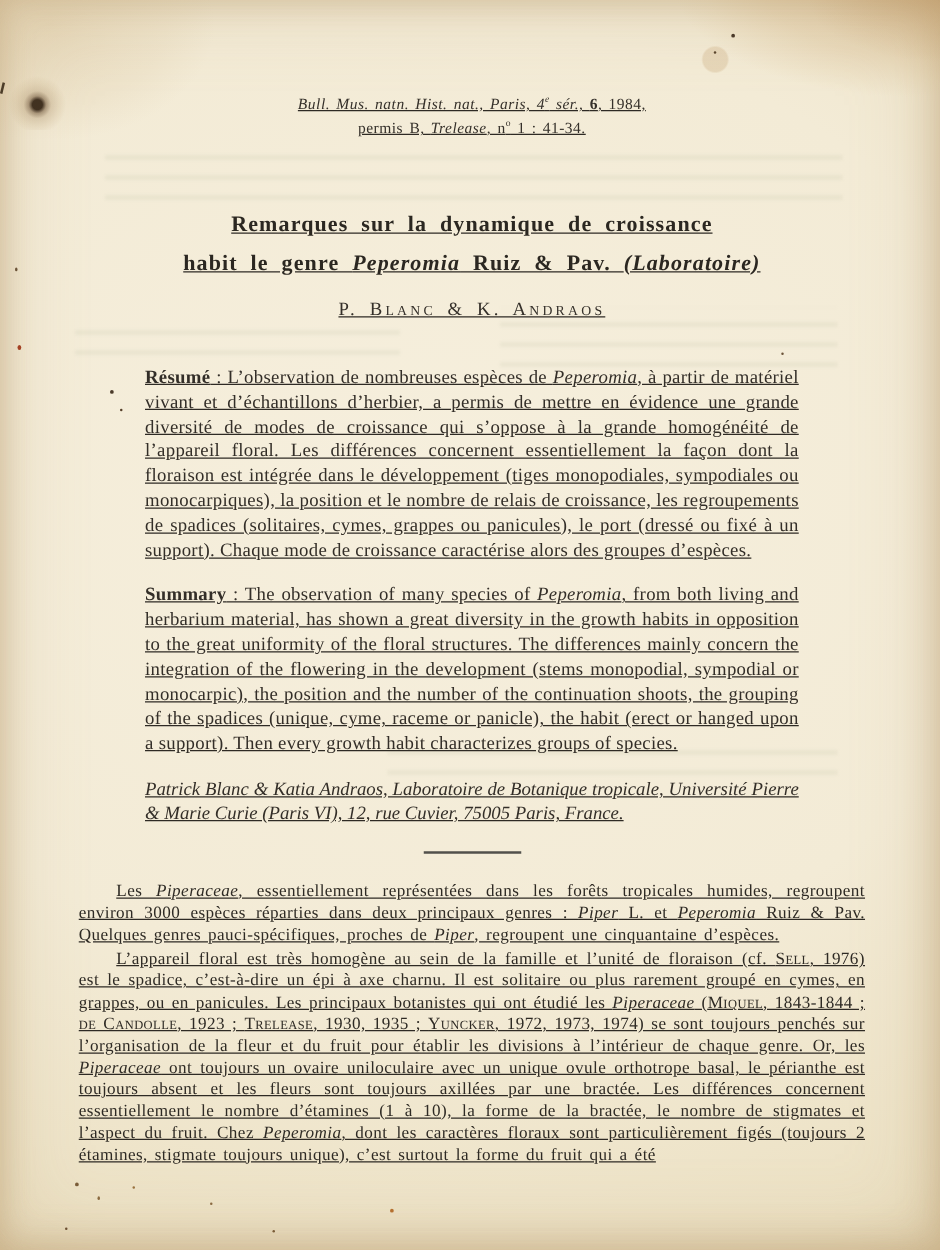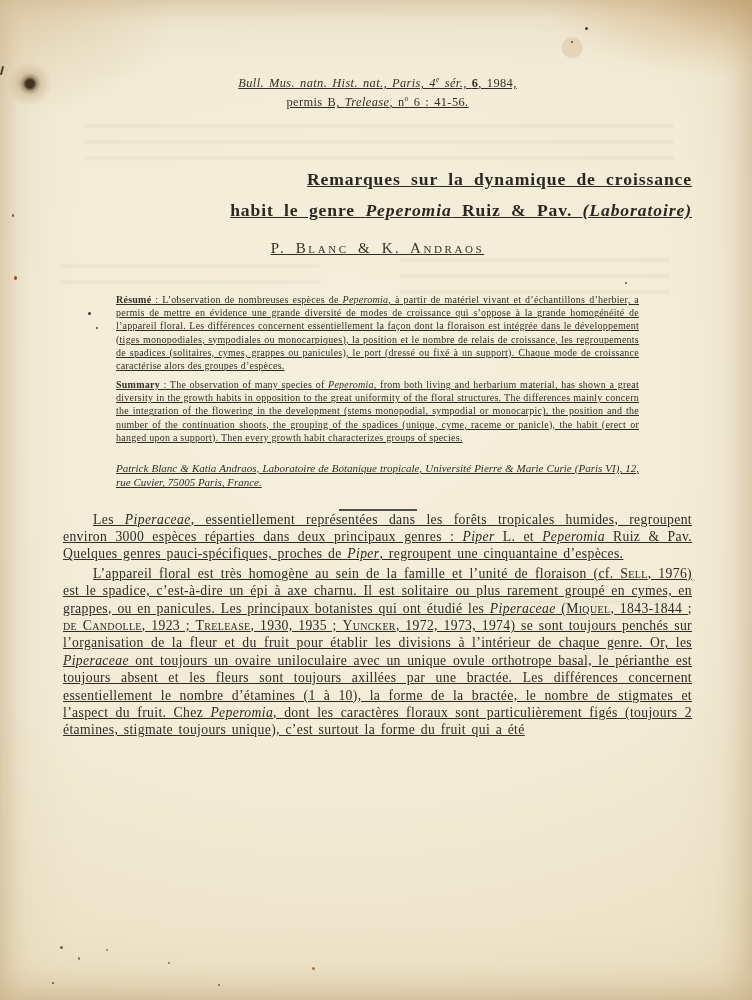--- a/index.html
+++ b/index.html
@@ -19,30 +19,30 @@
     position:absolute;inset:0;pointer-events:none;
     box-shadow:
       inset 0 0 70px rgba(186,156,108,0.30),
       inset -6px 0 30px rgba(176,146,98,0.22),
       inset 0 -8px 30px rgba(176,146,98,0.18),
       inset 4px 0 18px rgba(186,156,108,0.18);
   }
   .content{position:relative;z-index:3;padding:0 60px 0 63px;}
 
   .journal-ref{margin:0;padding-top:74px;text-align:center;font-size:12.4px;line-height:1.55;letter-spacing:0.4px;word-spacing:1.5px;color:#35302a;}
-  .title{margin:52px 0 0;text-align:right;font-size:17.6px;font-weight:bold;line-height:1.72;letter-spacing:0.9px;word-spacing:5px;color:#2b2721;}
+  .title{margin:52px 0 0;text-align:center;font-size:17.6px;font-weight:bold;line-height:1.72;letter-spacing:0.9px;word-spacing:5px;color:#2b2721;}
   .authors{margin:15px 0 0;text-align:center;font-size:15px;font-variant:small-caps;letter-spacing:2.6px;word-spacing:3px;color:#35302a;}
 
-  .abstract{margin:36px 53px 0 53px;font-size:10px;line-height:1.32;text-align:justify;letter-spacing:0.25px;color:#332e28;}
-  .abstract.en{margin-top:6px;}
-  .address{margin:17px 53px 0 53px;font-size:11px;line-height:1.3;text-align:justify;color:#332e28;}
+  .abstract{margin:36px 53px 0 53px;font-size:15px;line-height:1.32;text-align:justify;letter-spacing:0.25px;color:#332e28;}
+  .abstract.en{margin-top:16px;}
+  .address{margin:17px 53px 0 53px;font-size:15px;line-height:1.3;text-align:justify;color:#332e28;}
 
   .divider{width:78px;height:2px;background:#51504b;margin:19px auto 0;}
 
-  .bodytext{}
+  .bodytext{margin-top:21px;}
   .bodytext p{margin:0;font-size:13.7px;line-height:1.27;text-align:justify;text-indent:30px;letter-spacing:0.35px;word-spacing:1.8px;color:#2e2a24;}
   .bodytext p + p{margin-top:2px;}
 
   .seg-i{font-style:italic;}
   .seg-b{font-weight:bold;}
   .seg-sc{font-variant:small-caps;}
   .seg-sup{vertical-align:super;font-size:0.62em;line-height:0;}
 
   
   .stain-top-right{
@@ -89,21 +89,21 @@
   <span class="speck" style="left:78px;top:957px;width:2px;height:3px;background:#8a6a40;"></span>
   <span class="speck" style="left:52px;top:982px;width:2px;height:2px;background:#6b4e30;"></span>
   <span class="speck" style="left:106px;top:949px;width:2px;height:2px;background:#99713f;"></span>
   <span class="speck" style="left:168px;top:962px;width:2px;height:2px;background:#8a6a42;"></span>
   <span class="speck" style="left:218px;top:984px;width:2px;height:2px;background:#7a5c38;"></span>
   <span class="speck" style="left:312px;top:967px;width:3px;height:3px;background:#b5702f;"></span>
 
   <div class="content">
 
     <p class="journal-ref"><span><span class="seg-i">Bull. Mus. natn. Hist. nat., Paris, 4</span><span class="seg-i seg-sup">e</span><span class="seg-i"> sér., </span><span class="seg-b">6</span><span>, 1984,</span></span><br>
-      <span><span>permis B, </span><span class="seg-i">Trelease</span><span>, n</span><span class="seg-sup">o</span><span> 6 : 41-56.</span></span></p>
+      <span><span>permis B, </span><span class="seg-i">Trelease</span><span>, n</span><span class="seg-sup">o</span><span> 1 : 41-34.</span></span></p>
 
     <h1 class="title"><span>Remarques sur la dynamique de croissance</span><br>
       <span><span>habit le genre </span><span class="seg-i">Peperomia</span><span> Ruiz &amp; Pav. </span><span class="seg-i">(Laboratoire)</span></span></h1>
 
     <p class="authors">P. Blanc &amp; K. Andraos</p>
 
     <p class="abstract fr"><span class="seg-b">Résumé</span><span> : L’observation de nombreuses espèces de </span><span class="seg-i">Peperomia</span><span>, à partir de matériel vivant et d’échantillons d’herbier, a permis de mettre en évidence une grande diversité de modes de croissance qui s’oppose à la grande homogénéité de l’appareil floral. Les différences concernent essentiellement la façon dont la floraison est intégrée dans le développement (tiges monopodiales, sympodiales ou monocarpiques), la position et le nombre de relais de croissance, les regroupements de spadices (solitaires, cymes, grappes ou panicules), le port (dressé ou fixé à un support). Chaque mode de croissance caractérise alors des groupes d’espèces.</span></p>
 
     <p class="abstract en"><span class="seg-b">Summary</span><span> : The observation of many species of </span><span class="seg-i">Peperomia</span><span>, from both living and herbarium material, has shown a great diversity in the growth habits in opposition to the great uniformity of the floral structures.  The differences mainly concern the integration of the flowering in the development (stems monopodial, sympodial or monocarpic), the position and the number of the continuation shoots, the grouping of the spadices (unique, cyme, raceme or panicle), the habit (erect or hanged upon a support).  Then every growth habit characterizes groups of species.</span></p>
 

